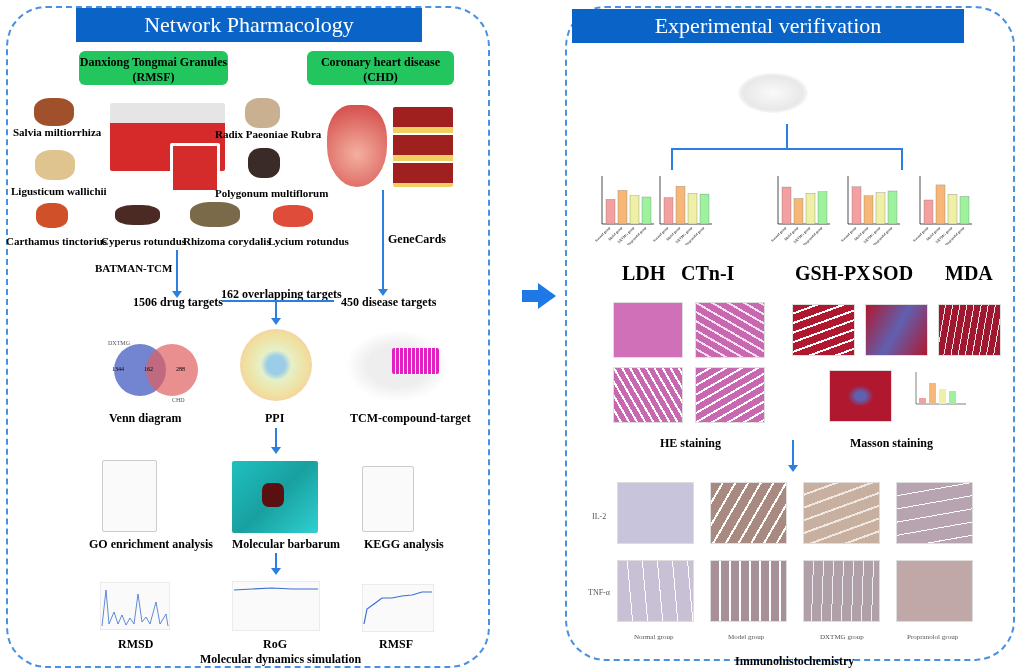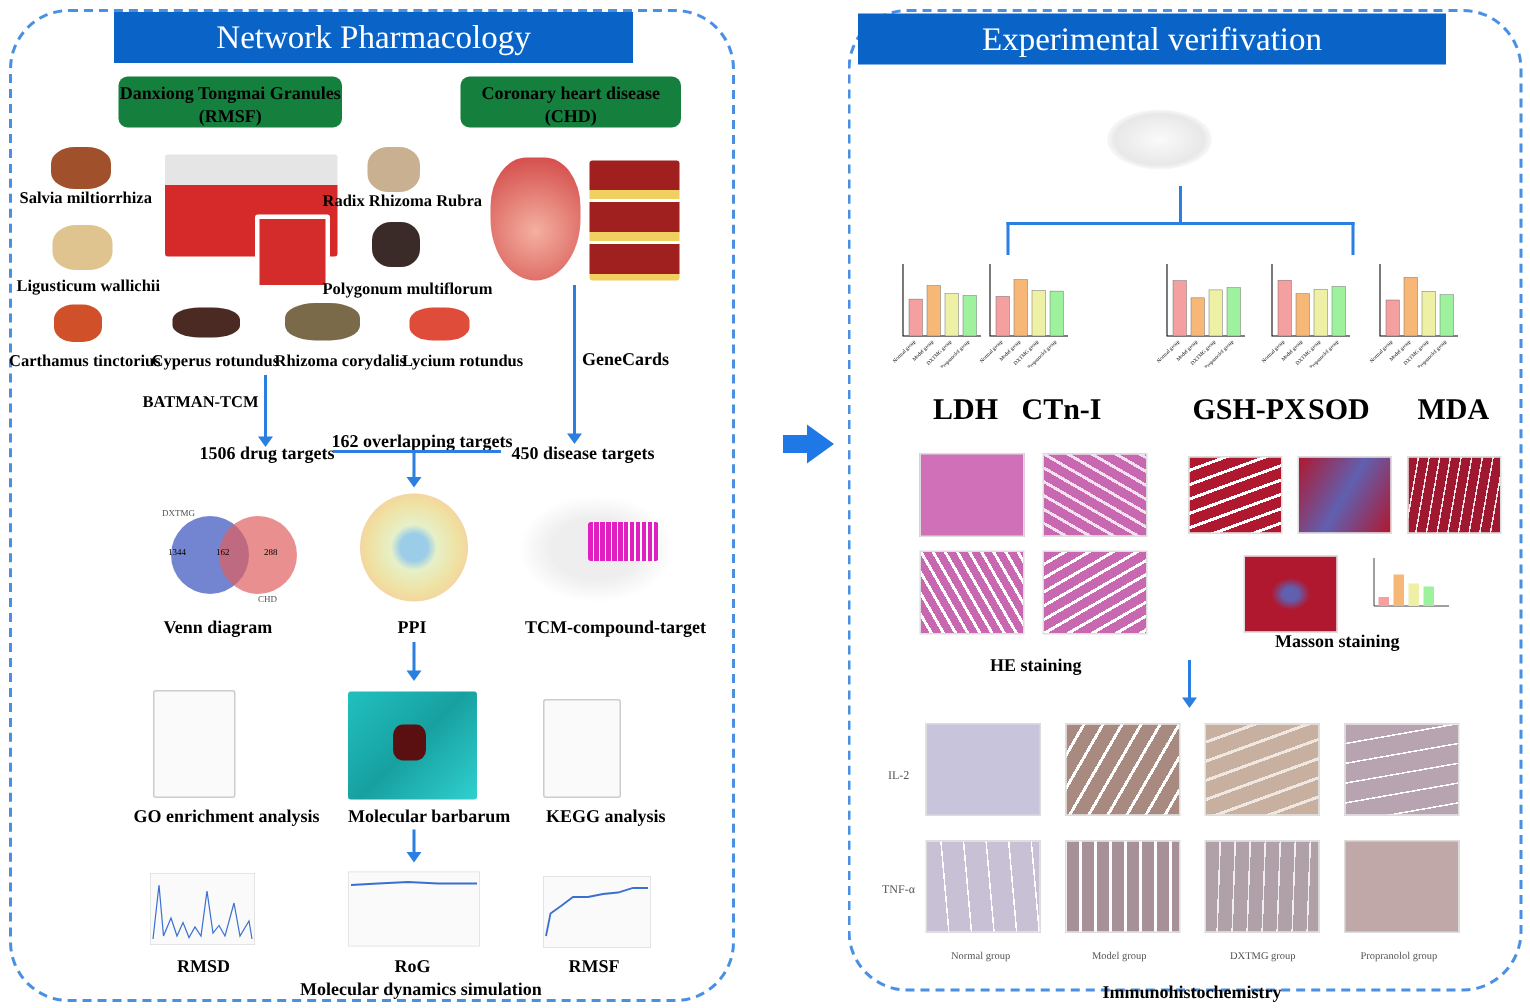--- a/index.html
+++ b/index.html
@@ -1,19 +1,19 @@
 <!DOCTYPE html>
 <html><head>
 <meta charset="utf-8">
 <style>
 *{box-sizing:border-box;margin:0;padding:0}
 body{width:1020px;height:672px;background:#fff;position:relative;overflow:hidden;font-family:"Liberation Serif",serif;color:#000}
 .panel{position:absolute;border:2px dashed #4a90e2;border-radius:40px}
 .hdr{position:absolute;background:#0a64c8;color:#fff;font-size:22px;text-align:center;line-height:34px;font-family:"Liberation Serif",serif}
-.sub{position:absolute;background:#15803d;border-radius:6px;text-align:center;font-weight:bold;font-size:12px;line-height:15px;padding-top:4px}
+.sub{position:absolute;background:#22c55e;border-radius:6px;text-align:center;font-weight:bold;font-size:12px;line-height:15px;padding-top:4px}
 .lbl{position:absolute;font-weight:bold;font-size:11px;white-space:nowrap}
 .lbl.big{font-size:12px}
 .lbl.xl{font-size:20px}
 .arrow-v{position:absolute;width:2px;background:#2a7fe0}
 .arrow-v::after{content:"";position:absolute;bottom:-6px;left:-4px;border-left:5px solid transparent;border-right:5px solid transparent;border-top:7px solid #2a7fe0}
 .line{position:absolute;background:#2a7fe0}
 .img{position:absolute;border-radius:2px}
 .herb{border-radius:40%}
 .tissue{position:absolute;border:1px solid #ddd}
 .caption{position:absolute;font-size:6px;color:#555}
@@ -33,21 +33,21 @@
     <div>(CHD)</div>
   </div>
 
 <div class="img herb" style="left:34px;top:98px;width:40px;height:28px;background:#a0502a"></div>
 <div class="lbl" style="left:13px;top:126px">Salvia miltiorrhiza</div>
 <div class="img herb" style="left:35px;top:150px;width:40px;height:30px;background:#e0c490"></div>
 <div class="lbl" style="left:11px;top:185px">Ligusticum wallichii</div>
 <div class="img" style="left:110px;top:103px;width:115px;height:68px;background:linear-gradient(#e5e5e5 30%,#d62a2a 30%)"></div>
 <div class="img" style="left:170px;top:143px;width:50px;height:50px;background:#d42b2b;border:3px solid #fff"></div>
 <div class="img herb" style="left:245px;top:98px;width:35px;height:30px;background:#c8b090"></div>
-<div class="lbl" style="left:215px;top:128px">Radix Rhizoma Rubra</div>
+<div class="lbl" style="left:215px;top:128px">Radix Paeoniae Rubra</div>
 <div class="img herb" style="left:248px;top:148px;width:32px;height:30px;background:#3a2a28"></div>
 <div class="lbl" style="left:215px;top:187px">Polygonum multiflorum</div>
 <div class="img herb" style="left:36px;top:203px;width:32px;height:25px;background:#d0502a"></div>
 <div class="img herb" style="left:115px;top:205px;width:45px;height:20px;background:#4a2a22"></div>
 <div class="img herb" style="left:190px;top:202px;width:50px;height:25px;background:#7a6a4a"></div>
 <div class="img herb" style="left:273px;top:205px;width:40px;height:22px;background:#e04c3a"></div>
 <div class="lbl" style="left:6px;top:235px">Carthamus tinctorius</div>
 <div class="lbl" style="left:101px;top:235px">Cyperus rotundus</div>
 <div class="lbl" style="left:183px;top:235px">Rhizoma corydalis</div>
 <div class="lbl" style="left:268px;top:235px">Lycium rotundus</div>
@@ -183,21 +183,21 @@
 <div class="tissue" style="left:938px;top:304px;width:63px;height:52px;background:repeating-linear-gradient(100deg,#a01830 0 6px,#f0e0e8 6px 7px)"></div>
 <div class="tissue" style="left:829px;top:370px;width:63px;height:52px;background:radial-gradient(#6060b0 0 12%,#b01830 30%)"></div>
 <svg style="left:908px;top:370px" width="62" height="50">
     <line x1="8" y1="2" x2="8" y2="34" stroke="#000" stroke-width="0.5"></line>
     <line x1="8" y1="34" x2="58" y2="34" stroke="#000" stroke-width="0.5"></line>
     <rect x="11" y="28" width="7" height="6" fill="#f4a0a0"></rect>
     <rect x="21" y="13" width="7" height="21" fill="#f7b877"></rect>
     <rect x="31" y="19" width="7" height="15" fill="#eef0a6"></rect>
     <rect x="41" y="21" width="7" height="13" fill="#9ef29e"></rect>
   </svg>
-<div class="lbl big" style="left:850px;top:420px">Masson staining</div>
+<div class="lbl big" style="left:850px;top:436px">Masson staining</div>
 <div class="arrow-v" style="left:792px;top:440px;height:26px"></div>
 
 <div class="caption" style="left:592px;top:512px;font-size:8px">IL-2</div>
 <div class="caption" style="left:588px;top:588px;font-size:8px">TNF-α</div>
 <div class="tissue" style="left:617px;top:482px;width:77px;height:62px;background:#c8c4dc"></div>
 <div class="tissue" style="left:710px;top:482px;width:77px;height:62px;background:repeating-linear-gradient(120deg,#a88a80 0 9px,#fff 9px 11px)"></div>
 <div class="tissue" style="left:803px;top:482px;width:77px;height:62px;background:repeating-linear-gradient(160deg,#c8b0a0 0 10px,#f0e8e0 10px 12px)"></div>
 <div class="tissue" style="left:896px;top:482px;width:77px;height:62px;background:repeating-linear-gradient(170deg,#b8a4b0 0 12px,#fff 12px 13px)"></div>
 <div class="tissue" style="left:617px;top:560px;width:77px;height:62px;background:repeating-linear-gradient(85deg,#c8c0d4 0 14px,#fff 14px 15px)"></div>
 <div class="tissue" style="left:710px;top:560px;width:77px;height:62px;background:repeating-linear-gradient(90deg,#a89098 0 8px,#fff 8px 10px)"></div>

